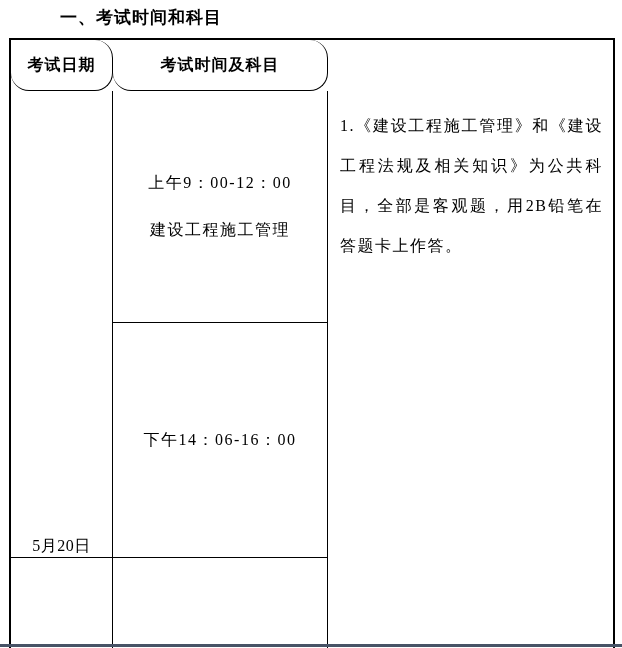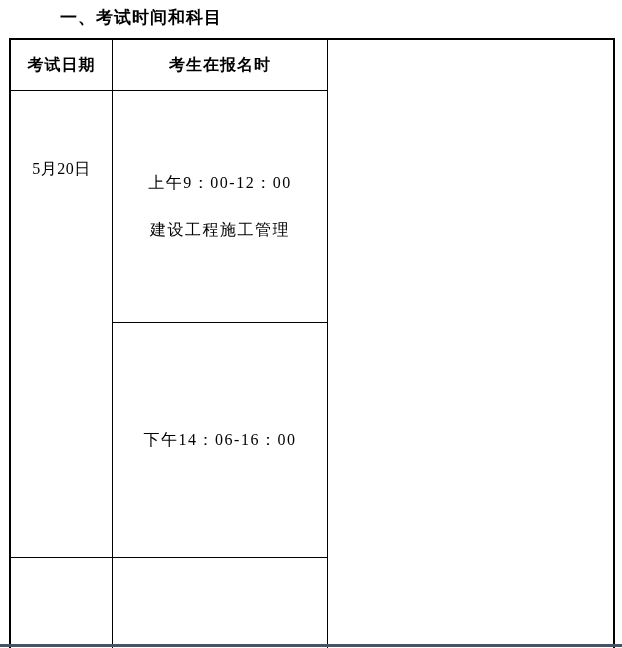--- a/index.html
+++ b/index.html
@@ -39,27 +39,28 @@
   .bR { border-right: 1.5px solid #000000; }
   .bB { border-bottom: 1.5px solid #000000; }
   .th {
     display: flex;
     align-items: center;
     justify-content: center;
     font-family: Liberation Mono, monospace;
     font-weight: bold;
     font-size: 16px;
     letter-spacing: 1px;
+    border-radius: 18px;
   }
   .date-cell {
     grid-column: 1;
     grid-row: 2 / 4;
     display: flex;
     justify-content: center;
-    align-items: flex-start;
+    align-items: flex-end;
     padding-top: 68px;
     font-size: 16px;
     letter-spacing: 0.5px;
   }
   .session-cell {
     display: flex;
     flex-direction: column;
     align-items: center;
     justify-content: center;
     gap: 26px;
@@ -94,36 +95,37 @@
 </head>
 <body>
 
 <div class="page">
 
   <h2 class="title">一、考试时间和科目</h2>
 
   <div class="exam-table">
 
     <div class="cell th bR bB">考试日期</div>
-    <div class="cell th bR bB">考生在报名时</div>
+    <div class="cell th bR bB">考试时间及科目</div>
 
     <div class="cell date-cell bR bB">
       <span>5月20日</span>
     </div>
 
     <div class="cell session-cell s1 bR bB">
       <div>上午9：00-12：00</div>
       <div>建设工程施工管理</div>
     </div>
 
     <div class="cell session-cell s2 bR bB">
       <div>下午14：06-16：00</div>
     </div>
 
     <div class="cell notes-cell">
+      <p>1.《建设工程施工管理》和《建设工程法规及相关知识》为公共科目，全部是客观题，用2B铅笔在答题卡上作答。</p>
     </div>
 
     <div class="cell empty-c1 bR"></div>
     <div class="cell empty-c2 bR"></div>
 
   </div>
 
   <div class="bottom-rule"></div>
 
 </div>

